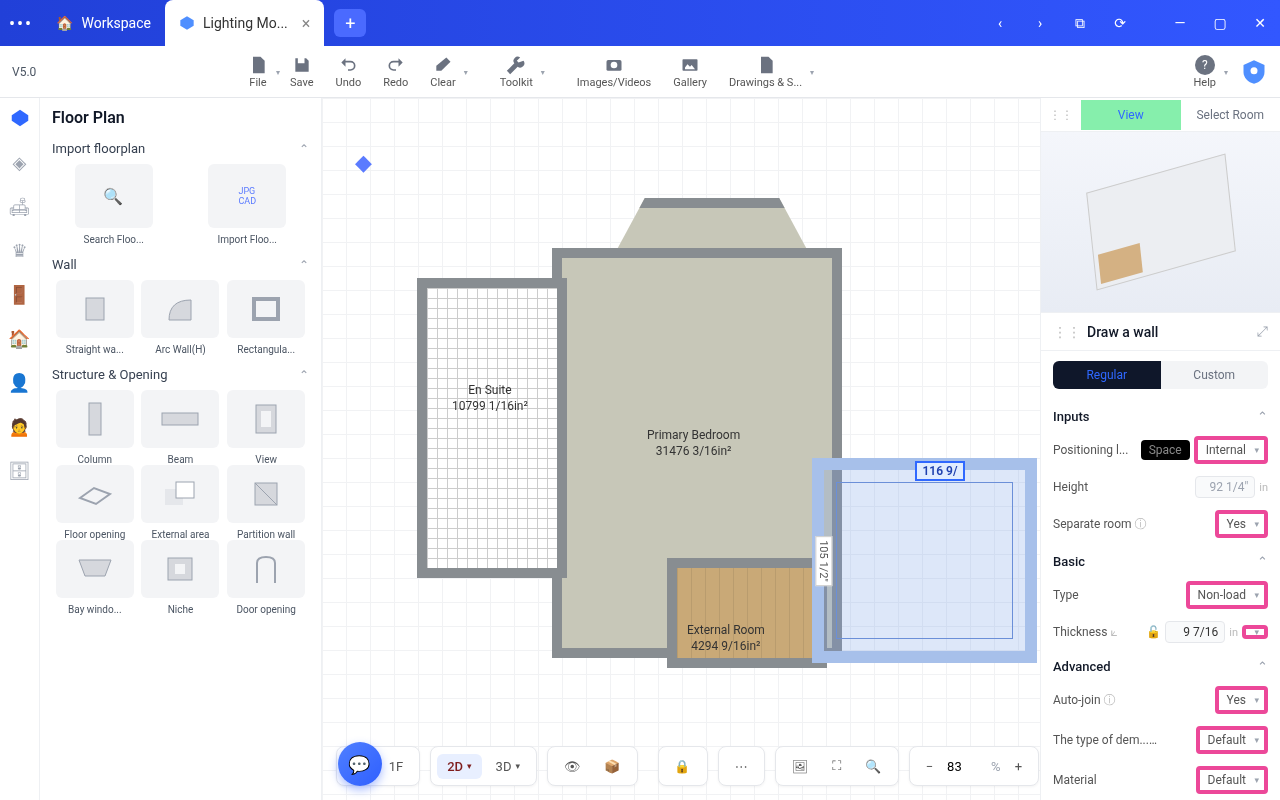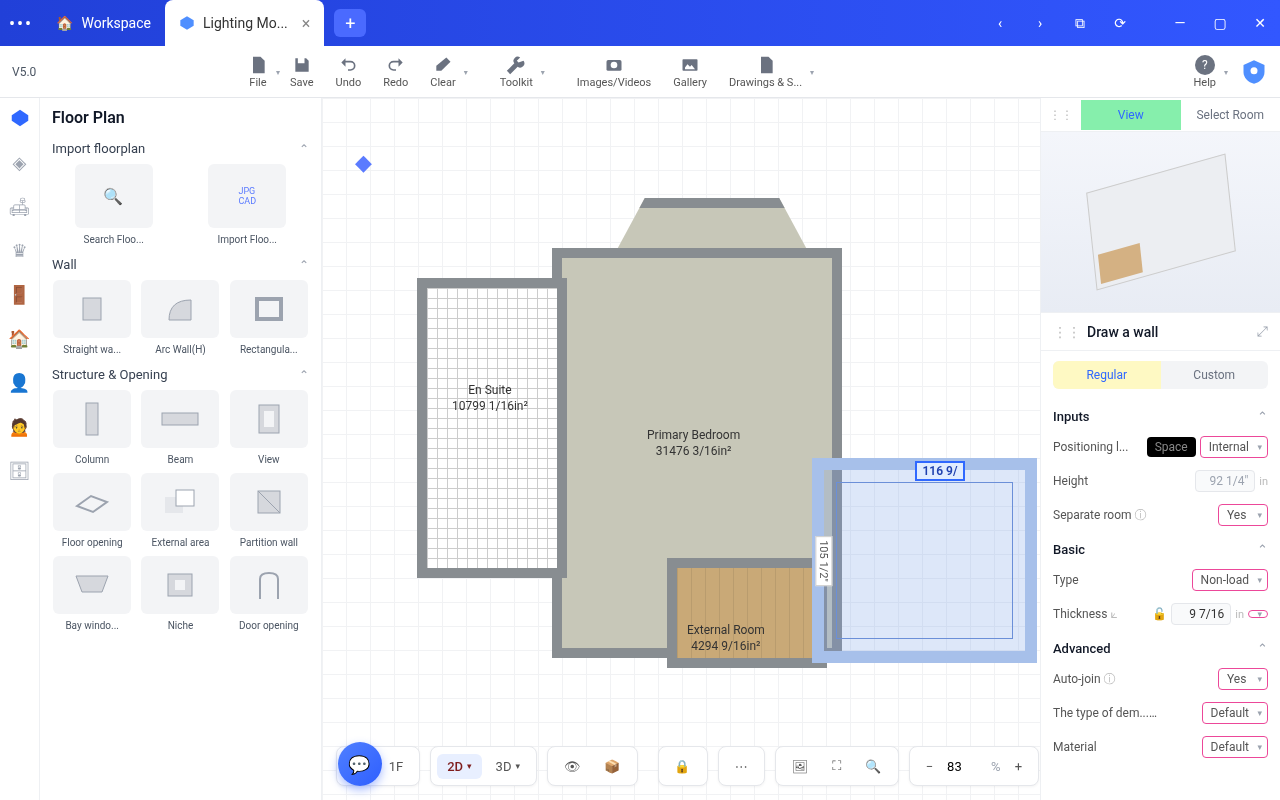--- a/index.html
+++ b/index.html
@@ -35,21 +35,21 @@
 
 .leftrail { width: 40px; background: #fff; border-right: 1px solid #eef0f3; display: flex; flex-direction: column; align-items: center; padding-top: 6px; gap: 16px; }
 .leftrail .rail-item { width: 28px; height: 28px; display: flex; align-items: center; justify-content: center; color: #9ca3af; font-size: 18px; }
 .leftrail .rail-item.active { color: #2f68ff; }
 
 
 .sidebar { width: 282px; background: #fff; border-right: 1px solid #eef0f3; overflow-y: auto; padding: 10px 12px; }
 .sidebar h1 { font-size: 16px; font-weight: 600; color: #111827; margin-bottom: 14px; }
 .section-head { display: flex; justify-content: space-between; align-items: center; font-size: 13px; color: #374151; margin: 12px 0 8px; cursor: pointer; }
 .section-head .chev { color: #9ca3af; font-size: 12px; }
-.grid { display: grid; grid-template-columns: repeat(3, 1fr); gap: 8px; }
+.grid { display: grid; grid-template-columns: repeat(3, 1fr); gap: 0; }
 .grid2 { display: grid; grid-template-columns: repeat(2, 1fr); gap: 10px; }
 .card { display: flex; flex-direction: column; align-items: center; gap: 6px; cursor: pointer; }
 .card .thumb { width: 78px; height: 58px; background: #f3f4f6; border-radius: 6px; display: flex; align-items: center; justify-content: center; }
 .card .thumb.big { height: 64px; }
 .card .label { font-size: 10px; color: #4b5563; white-space: nowrap; overflow: hidden; text-overflow: ellipsis; max-width: 80px; }
 
 
 .canvas-wrap { flex: 1; position: relative; background: #fff; }
 .canvas { position: absolute; inset: 0; background-image: linear-gradient(#f1f2f4 1px, transparent 1px), linear-gradient(90deg, #f1f2f4 1px, transparent 1px); background-size: 24px 24px; }
 .compass { position: absolute; left: 33px; top: 52px; color: #5b7bff; font-size: 22px; }
@@ -80,28 +80,28 @@
 .rp-grip { padding: 0 8px; color: #bbb; }
 .rp-tab { flex: 1; text-align: center; padding: 8px 0; color: #6b7280; cursor: pointer; }
 .rp-tab.active { color: #2f68ff; font-weight: 400; background: #86efac; }
 .preview3d { height: 180px; background: linear-gradient(#f4f6fb,#e8ecf4); display: flex; align-items: center; justify-content: center; color: #9ca3af; font-size: 11px; position: relative; }
 .iso-room { width: 140px; height: 100px; background: #eceef2; transform: skewY(-10deg) rotate(-6deg); border: 1px solid #ccc; position: relative; }
 .iso-floor { position: absolute; bottom: 4px; left: 4px; width: 42px; height: 30px; background: #d4b183; }
 
 .rp-title-row { display: flex; align-items: center; justify-content: space-between; padding: 10px 12px; border-top: 1px solid #eef0f3; border-bottom: 1px solid #eef0f3; font-size: 14px; color: #111827; font-weight: 500; }
 .rp-seg { display: flex; margin: 10px 12px; border-radius: 6px; overflow: hidden; background: #f3f4f6; }
 .rp-seg div { flex: 1; text-align: center; padding: 7px 0; cursor: pointer; color: #6b7280; }
-.rp-seg div.active { background: #fef9c3; color: #2f68ff; }
+.rp-seg div.active { background: #0f172a; color: #2f68ff; }
 
 .rp-body { overflow-y: auto; padding: 0 12px 12px; flex: 1; }
 .rp-section { display: flex; justify-content: space-between; align-items: center; padding: 10px 0 6px; font-size: 13px; color: #111827; font-weight: 500; }
 .prow { display: flex; justify-content: space-between; align-items: center; padding: 6px 0; color: #555; }
 .prow .plabel { font-size: 12px; white-space: nowrap; overflow: hidden; text-overflow: ellipsis; max-width: 105px; }
 .prow .pval { display: flex; align-items: center; gap: 4px; font-size: 12px; color: #555; }
-.sel { background: #fff; border: 1px solid #ec4899; border-radius: 4px; padding: 3px 18px 3px 8px; position: relative; min-width: 64px; text-align: left; }
+.sel { background: #fff; border: 4px solid #ec4899; border-radius: 4px; padding: 3px 18px 3px 8px; position: relative; min-width: 64px; text-align: left; }
 .sel::after { content: "▾"; position: absolute; right: 5px; top: 50%; transform: translateY(-50%); font-size: 9px; color: #9ca3af; }
 .inp { background: #f9fafb; border: 1px solid #e5e7eb; border-radius: 4px; padding: 3px 6px; width: 60px; text-align: right; color: #9ca3af; }
 .unit { color: #bbb; font-size: 11px; }
 .chip { background: #000000; border-radius: 4px; padding: 3px 8px; color: #888; }
 
 .chat-bubble { position: absolute; left: 16px; bottom: 14px; width: 44px; height: 44px; border-radius: 50%; background: linear-gradient(135deg,#4f7fff,#2f5fff); display: flex; align-items: center; justify-content: center; box-shadow: 0 4px 10px rgba(47,95,255,0.4); z-index: 10; }
 .chat-bubble::after { content: "💬"; font-size: 18px; }
 
 svg { display: block; }
 </style>

